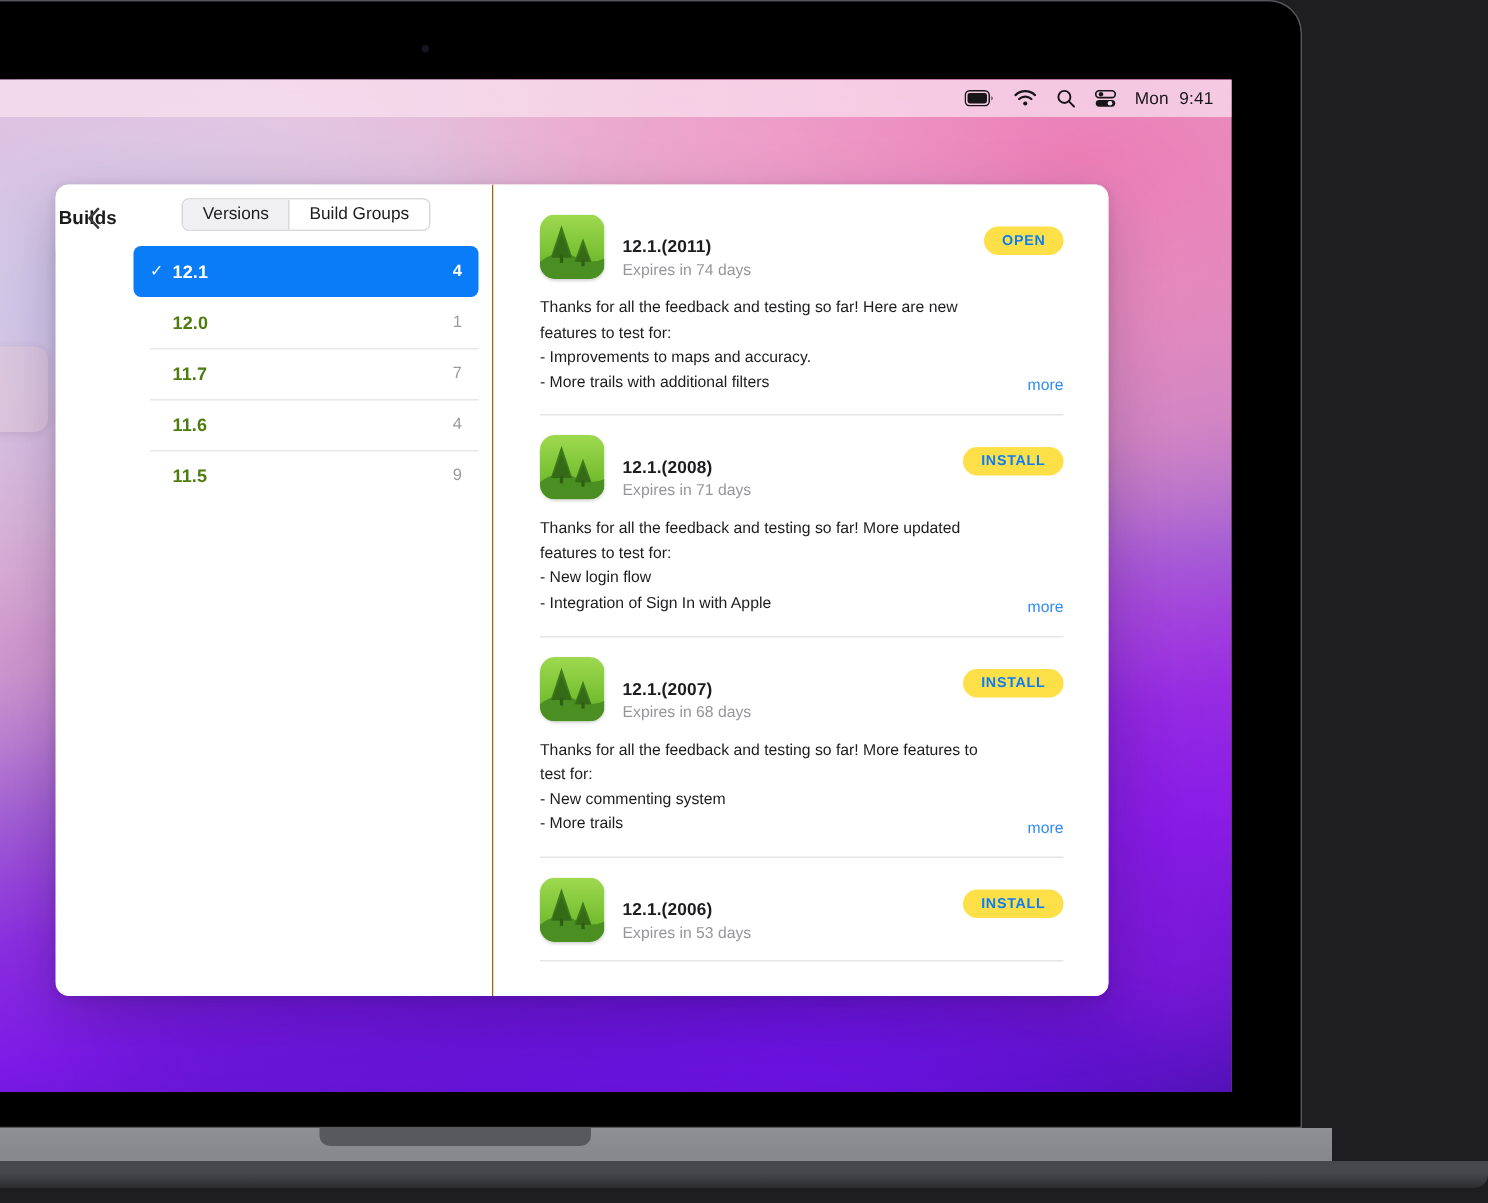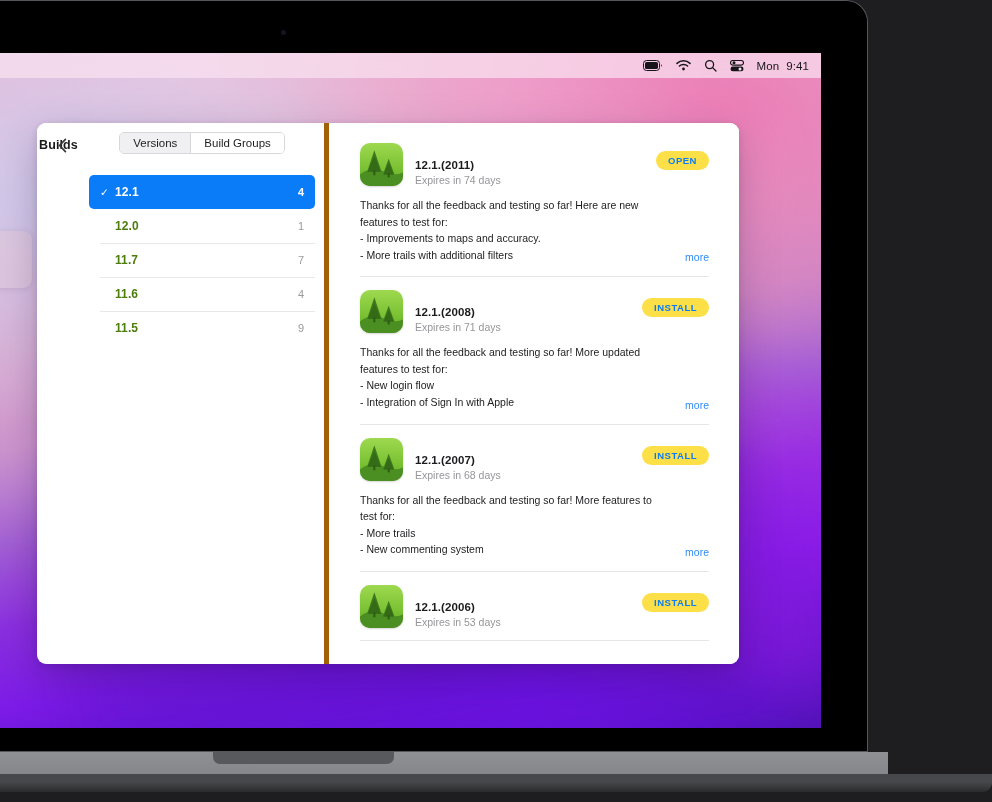--- a/index.html
+++ b/index.html
@@ -169,26 +169,25 @@
     letter-spacing: 0.1px;
   }
 
   
   .win-body { flex: 1; display: flex; min-height: 0; }
 
   
   .sidebar {
     width: 249px;
     flex: 0 0 249px;
-    border-right: 5px solid #a16207;
+    border-right: 1px solid #a16207;
     background: #ffffff;
     display: flex;
     flex-direction: column;
     padding-top: 5px;
-    gap: 11px;
   }
   .seg-wrap {
     display: flex;
     justify-content: center;
     padding: 4px 0 10px 0;
   }
   .segmented {
     display: flex;
     border: 1px solid #d8d8dc;
     border-radius: 5px;
@@ -566,22 +565,22 @@
                   </svg>
                 </div>
                 <div class="build-meta">
                   <div class="build-version">12.1.(2007)</div>
                   <div class="build-expires">Expires in 68 days</div>
                 </div>
                 <button class="action-btn">INSTALL</button>
               </div>
               <div class="build-notes">
                 <div class="note-line">Thanks for all the feedback and testing so far! More features to test for:</div>
+                <div class="note-line">- New commenting system</div>
                 <div class="note-line">- More trails</div>
-                <div class="note-line">- New commenting system</div>
                 <span class="more-link">more</span>
               </div>
             </div>
 
             <div class="build-card last">
               <div class="build-head">
                 <div class="app-icon">
                   <svg viewBox="0 0 60 60">
                     <rect width="60" height="60" fill="url(#g1)"></rect>
                     <path d="M0 44 Q16 31 34 40 Q48 47 60 41 L60 60 L0 60 Z" fill="#4b8f23"></path>

